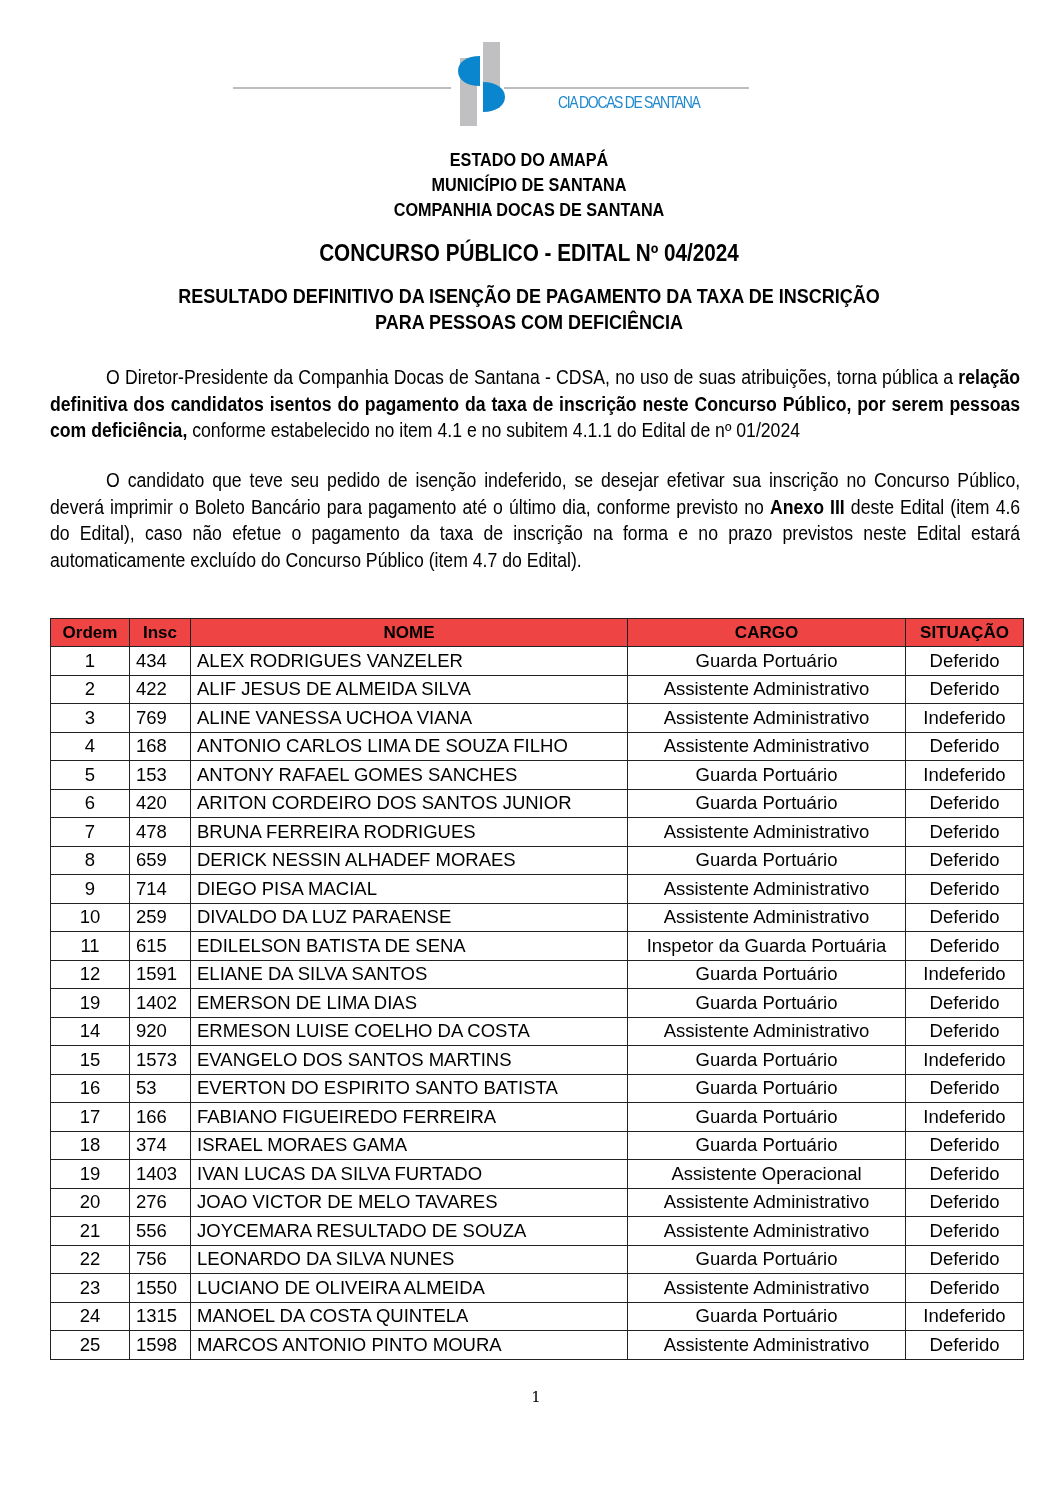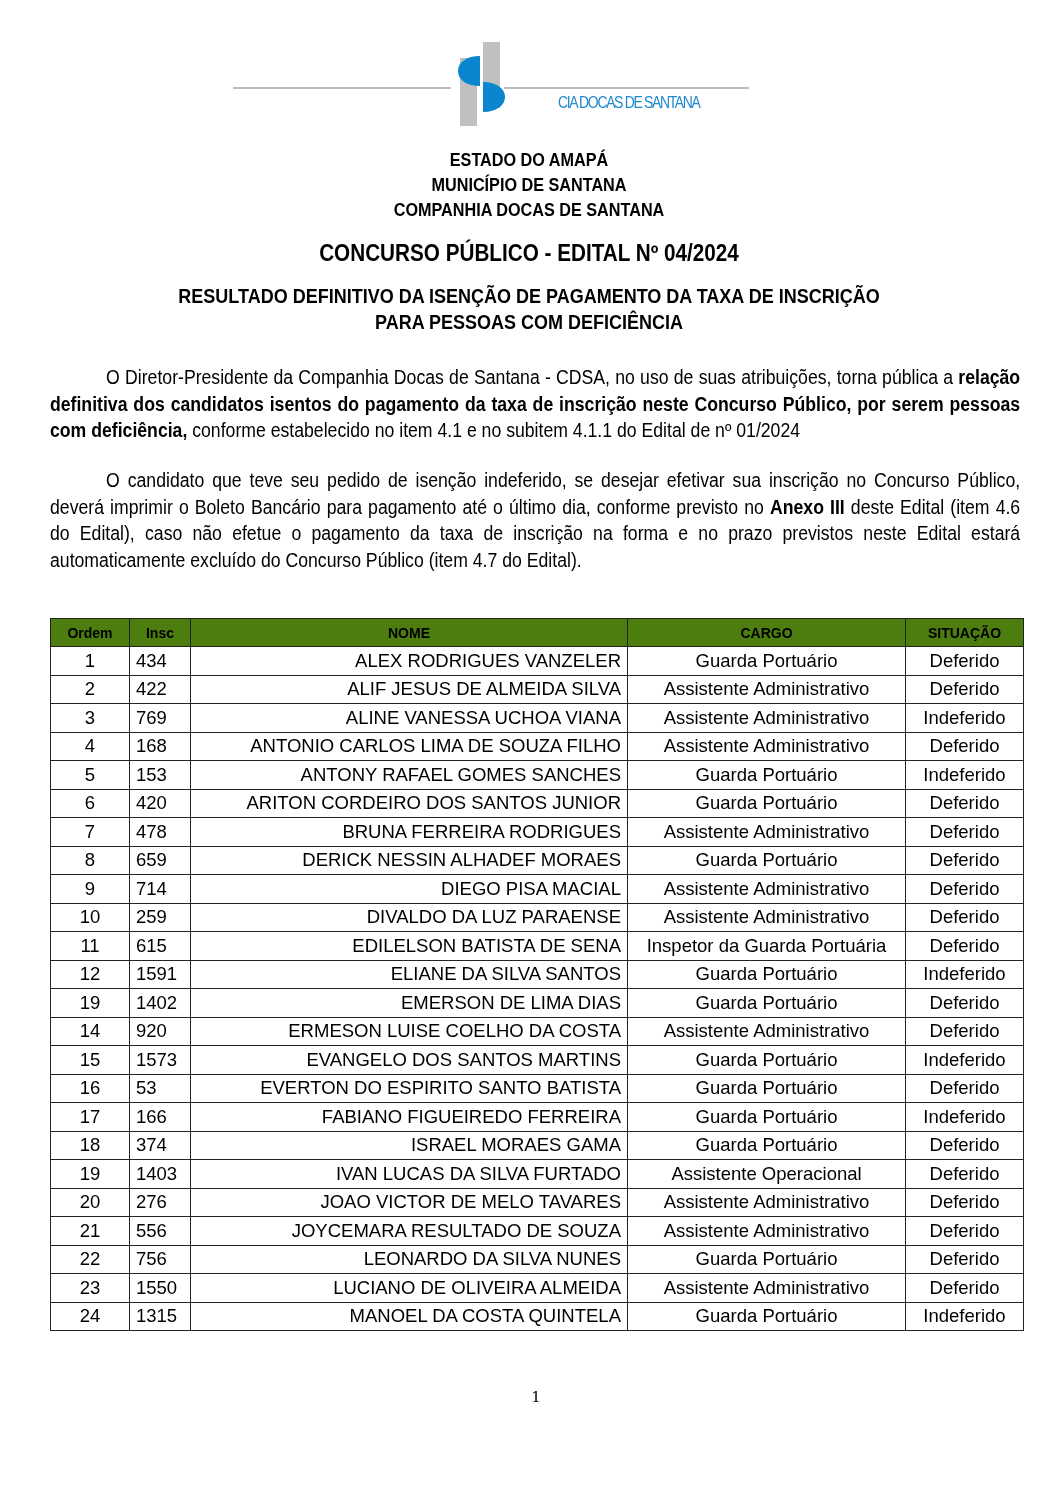--- a/index.html
+++ b/index.html
@@ -21,24 +21,24 @@
     .h-resultado { top: 283px; font-size: 20px; line-height: 26px; transform: scaleX(0.9); }
 
     .para { position: absolute; left: 50px; width: 970px; font-family: "Liberation Sans", sans-serif; font-size: 19.5px; line-height: 26.5px; text-align: justify; text-indent: 62px; transform: scaleX(0.905); transform-origin: left top; width: 1072px; }
     .p1 { top: 364px; }
     .p2 { top: 467px; }
     .para b { font-weight: bold; }
 
     
     table.results { position: absolute; left: 50px; top: 618px; border-collapse: collapse; font-family: "Liberation Sans", sans-serif; font-size: 18.5px; }
     table.results th, table.results td { border: 1.5px solid #222; padding: 0 6px; height: 27.5px; white-space: nowrap; }
-    table.results th { background: #4d7c0f; font-weight: bold; font-size: 14px; height: 27px; }
+    table.results th { background: #ef4444; font-weight: bold; font-size: 17px; height: 27px; }
     .c-ordem { width: 66px; text-align: center; }
     .c-insc { width: 48px; text-align: left; }
-    .c-nome { width: 424px; text-align: right; }
+    .c-nome { width: 424px; text-align: left; }
     .c-cargo { width: 265px; text-align: center; }
     .c-sit { width: 105px; text-align: center; }
     th.c-insc { text-align: center; }
     th.c-nome, th.c-cargo { text-align: center; }
 
     .page-number { position: absolute; top: 1388px; left: 0; width: 1072px; text-align: center; font-family: "DejaVu Serif", serif; font-size: 15px; }
   </style>
 </head>
 <body>
 
@@ -239,17 +239,24 @@
           <td class="c-cargo">Assistente Administrativo</td>
           <td class="c-sit">Deferido</td>
         </tr>
         <tr>
           <td class="c-ordem">24</td>
           <td class="c-insc">1315</td>
           <td class="c-nome">MANOEL DA COSTA QUINTELA</td>
           <td class="c-cargo">Guarda Portuário</td>
           <td class="c-sit">Indeferido</td>
         </tr>
+        <tr>
+          <td class="c-ordem">25</td>
+          <td class="c-insc">1598</td>
+          <td class="c-nome">MARCOS ANTONIO PINTO MOURA</td>
+          <td class="c-cargo">Assistente Administrativo</td>
+          <td class="c-sit">Deferido</td>
+        </tr>
       </tbody>
   </table>
 
   <div class="page-number">1</div>
 </div>
 
 </body></html>

